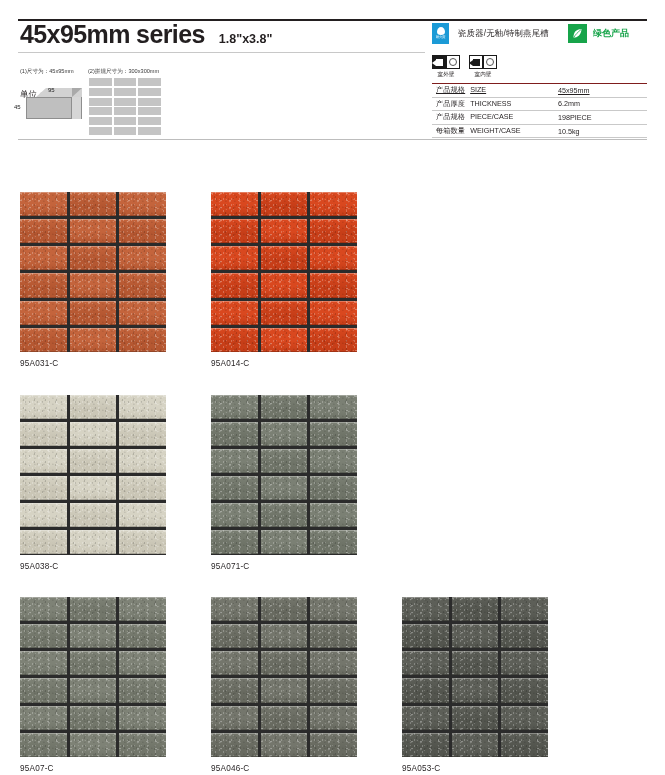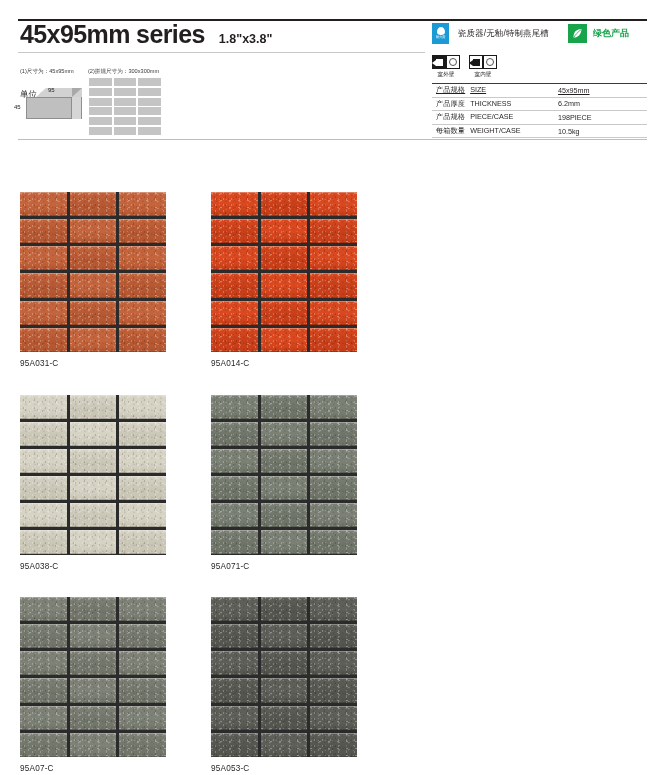--- a/index.html
+++ b/index.html
@@ -377,20 +377,45 @@
               <b style="background: linear-gradient(rgb(126, 130, 118) 0%, rgb(114, 118, 106) 55%, rgb(114, 118, 106) 100%);"></b>
               <b style="background: linear-gradient(rgb(126, 130, 118) 0%, rgb(126, 130, 118) 55%, rgb(114, 118, 106) 100%);"></b>
               <b style="background: linear-gradient(rgb(126, 130, 118) 0%, rgb(114, 118, 106) 55%, rgb(114, 118, 106) 100%);"></b>
             </div>
           </div>
           <div class="slabel">95A07-C</div>
         </div>
         <div class="scell">
           <div class="tilebox">
             <div class="grid">
+              <b style="background: linear-gradient(rgb(116, 118, 108) 0%, rgb(116, 118, 108) 55%, rgb(104, 106, 96) 100%);"></b>
+              <b style="background: linear-gradient(rgb(116, 118, 108) 0%, rgb(104, 106, 96) 55%, rgb(104, 106, 96) 100%);"></b>
+              <b style="background: linear-gradient(rgb(116, 118, 108) 0%, rgb(116, 118, 108) 55%, rgb(104, 106, 96) 100%);"></b>
+              <b style="background: linear-gradient(rgb(116, 118, 108) 0%, rgb(104, 106, 96) 55%, rgb(104, 106, 96) 100%);"></b>
+              <b style="background: linear-gradient(rgb(116, 118, 108) 0%, rgb(116, 118, 108) 55%, rgb(104, 106, 96) 100%);"></b>
+              <b style="background: linear-gradient(rgb(116, 118, 108) 0%, rgb(104, 106, 96) 55%, rgb(104, 106, 96) 100%);"></b>
+              <b style="background: linear-gradient(rgb(116, 118, 108) 0%, rgb(116, 118, 108) 55%, rgb(104, 106, 96) 100%);"></b>
+              <b style="background: linear-gradient(rgb(116, 118, 108) 0%, rgb(104, 106, 96) 55%, rgb(104, 106, 96) 100%);"></b>
+              <b style="background: linear-gradient(rgb(116, 118, 108) 0%, rgb(116, 118, 108) 55%, rgb(104, 106, 96) 100%);"></b>
+              <b style="background: linear-gradient(rgb(116, 118, 108) 0%, rgb(104, 106, 96) 55%, rgb(104, 106, 96) 100%);"></b>
+              <b style="background: linear-gradient(rgb(116, 118, 108) 0%, rgb(116, 118, 108) 55%, rgb(104, 106, 96) 100%);"></b>
+              <b style="background: linear-gradient(rgb(116, 118, 108) 0%, rgb(104, 106, 96) 55%, rgb(104, 106, 96) 100%);"></b>
+              <b style="background: linear-gradient(rgb(116, 118, 108) 0%, rgb(116, 118, 108) 55%, rgb(104, 106, 96) 100%);"></b>
+              <b style="background: linear-gradient(rgb(116, 118, 108) 0%, rgb(104, 106, 96) 55%, rgb(104, 106, 96) 100%);"></b>
+              <b style="background: linear-gradient(rgb(116, 118, 108) 0%, rgb(116, 118, 108) 55%, rgb(104, 106, 96) 100%);"></b>
+              <b style="background: linear-gradient(rgb(116, 118, 108) 0%, rgb(104, 106, 96) 55%, rgb(104, 106, 96) 100%);"></b>
+              <b style="background: linear-gradient(rgb(116, 118, 108) 0%, rgb(116, 118, 108) 55%, rgb(104, 106, 96) 100%);"></b>
+              <b style="background: linear-gradient(rgb(116, 118, 108) 0%, rgb(104, 106, 96) 55%, rgb(104, 106, 96) 100%);"></b>
+            </div>
+          </div>
+          <div class="slabel">95A046-C</div>
+        </div>
+        <div class="scell">
+          <div class="tilebox">
+            <div class="grid">
               <b style="background: linear-gradient(rgb(93, 95, 88) 0%, rgb(93, 95, 88) 55%, rgb(83, 85, 78) 100%);"></b>
               <b style="background: linear-gradient(rgb(93, 95, 88) 0%, rgb(83, 85, 78) 55%, rgb(83, 85, 78) 100%);"></b>
               <b style="background: linear-gradient(rgb(93, 95, 88) 0%, rgb(93, 95, 88) 55%, rgb(83, 85, 78) 100%);"></b>
               <b style="background: linear-gradient(rgb(93, 95, 88) 0%, rgb(83, 85, 78) 55%, rgb(83, 85, 78) 100%);"></b>
               <b style="background: linear-gradient(rgb(93, 95, 88) 0%, rgb(93, 95, 88) 55%, rgb(83, 85, 78) 100%);"></b>
               <b style="background: linear-gradient(rgb(93, 95, 88) 0%, rgb(83, 85, 78) 55%, rgb(83, 85, 78) 100%);"></b>
               <b style="background: linear-gradient(rgb(93, 95, 88) 0%, rgb(93, 95, 88) 55%, rgb(83, 85, 78) 100%);"></b>
               <b style="background: linear-gradient(rgb(93, 95, 88) 0%, rgb(83, 85, 78) 55%, rgb(83, 85, 78) 100%);"></b>
               <b style="background: linear-gradient(rgb(93, 95, 88) 0%, rgb(93, 95, 88) 55%, rgb(83, 85, 78) 100%);"></b>
               <b style="background: linear-gradient(rgb(93, 95, 88) 0%, rgb(83, 85, 78) 55%, rgb(83, 85, 78) 100%);"></b>

